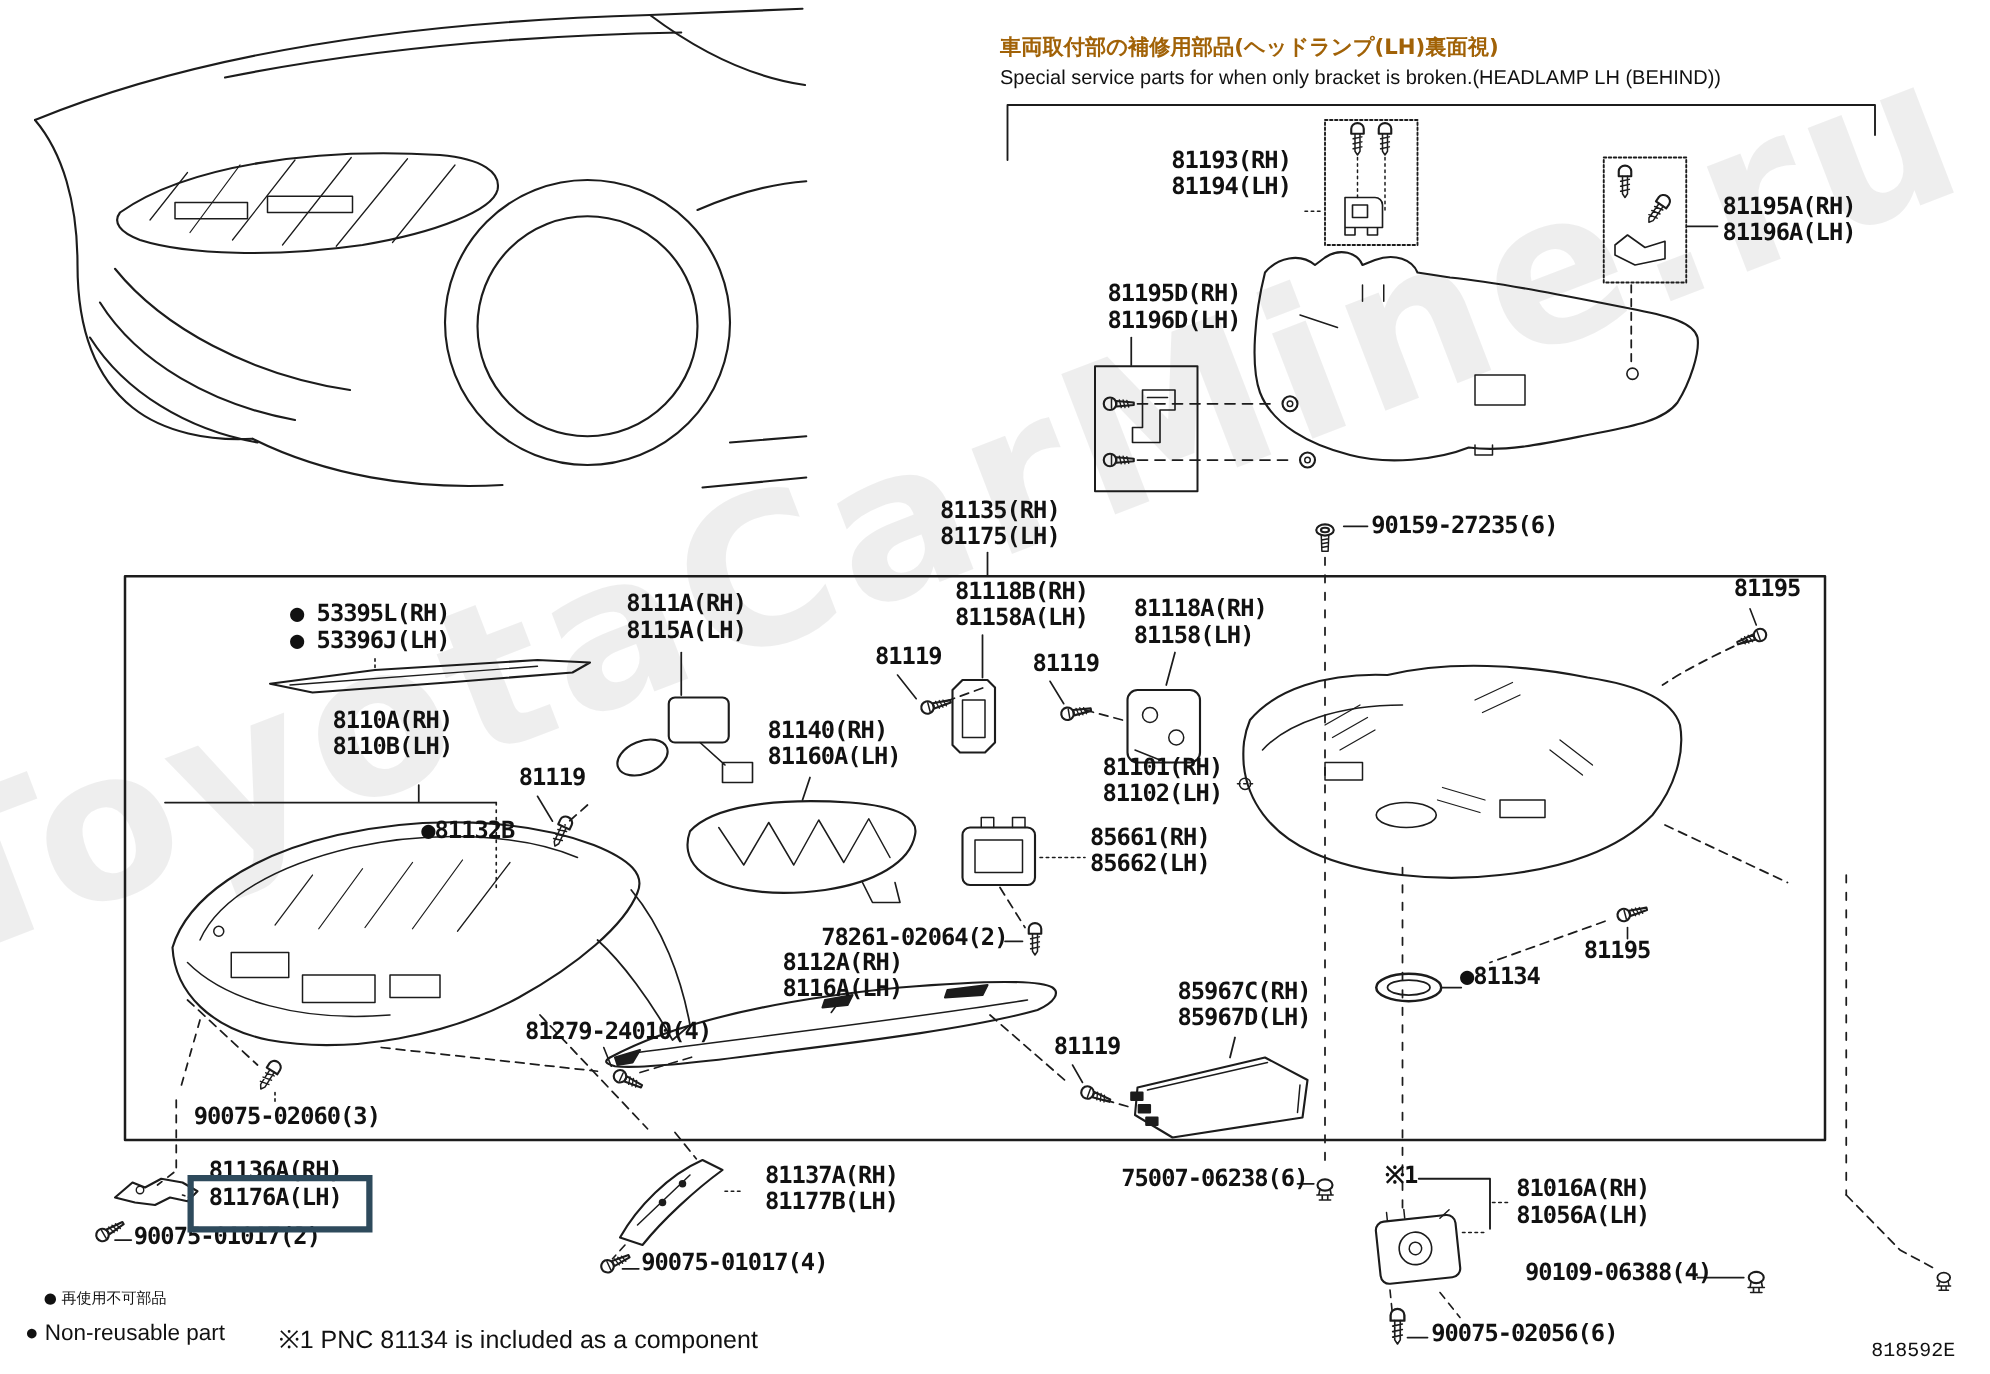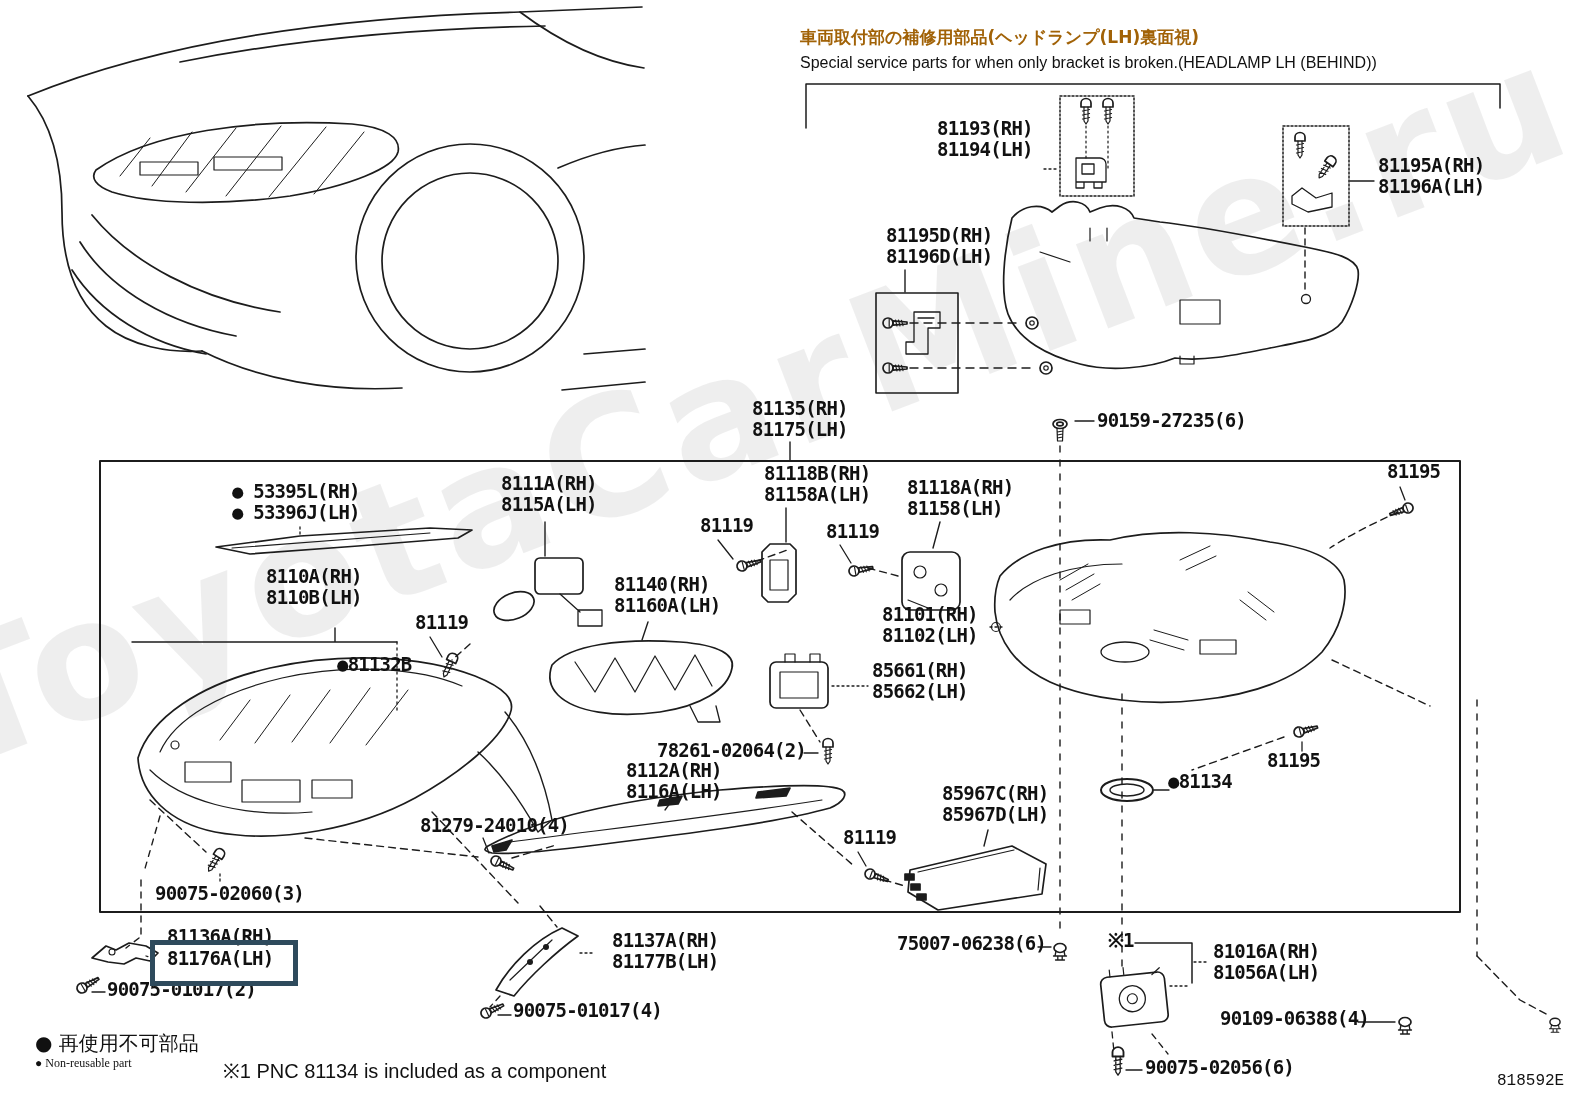--- a/index.html
+++ b/index.html
@@ -3,21 +3,21 @@
 <meta charset="utf-8">
 <style>
   html,body{margin:0;padding:0;background:#fff;}
   #stage{position:relative;width:1592px;height:1099px;background:#ffffff;overflow:hidden;
          font-family:"DejaVu Sans",sans-serif;}
   .lbl{position:absolute;font-family:"DejaVu Sans Mono",monospace;font-weight:bold;
        font-size:19px;line-height:21px;letter-spacing:-0.8px;color:#111;white-space:pre-line;z-index:5;}
   .t-jp{position:absolute;font-family:"DejaVu Sans",sans-serif;font-size:17px;font-weight:bold;color:#a16207;z-index:5;}
   .t-en{position:absolute;font-family:"Liberation Sans",sans-serif;font-size:16px;color:#111;z-index:5;}
   .note{position:absolute;font-family:"Liberation Sans",sans-serif;font-size:20px;color:#111;z-index:5;}
-  .legend{position:absolute;font-family:"DejaVu Sans",sans-serif;font-size:20px;color:#111;z-index:5;}
+  .legend{position:absolute;font-family:"DejaVu Sans",sans-serif;font-size:12px;color:#111;z-index:5;}
   .code{position:absolute;font-family:Liberation Mono, monospace;font-size:16px;color:#111;z-index:5;}
   #hl-box{position:absolute;left:150px;top:940px;width:138px;height:36px;
           border:5px solid #2e4a5c;z-index:6;background:transparent;}
   #watermark{position:absolute;left:-60px;top:620px;z-index:1;
              font-family:"DejaVu Sans",sans-serif;font-weight:bold;font-size:165px;
              color:rgba(0,0,0,0.065);transform:rotate(-21deg);transform-origin:0 50%;
              white-space:nowrap;letter-spacing:6px;pointer-events:none;}
   svg.overlay{position:absolute;left:0;top:0;z-index:3;}
 </style>
 </head>
@@ -79,21 +79,21 @@
   <div class="lbl" style="left:897px;top:933px">75007-06238(6)</div>
   <div class="lbl" style="left:1108px;top:930px">※1</div>
   <div class="lbl" style="left:1213px;top:941px">81016A(RH)
 81056A(LH)</div>
   <div class="lbl" style="left:1220px;top:1008px">90109-06388(4)</div>
   <div class="lbl" style="left:1145px;top:1057px">90075-02056(6)</div>
 
   <div id="hl-box"></div>
 
   <div class="legend" style="left:35px;top:1030px">● 再使用不可部品</div>
-  <div class="legend" style="left:35px;top:1056px;font-family:Liberation Serif, serif;font-size:12px">● Non-reusable part</div>
+  <div class="legend" style="left:20px;top:1056px;font-family:Liberation Sans, sans-serif;font-size:18px">● Non-reusable part</div>
   <div class="note" style="left:223px;top:1057px">※1 PNC 81134 is included as a component</div>
   <div class="code" style="left:1497px;top:1072px">818592E</div>
 
   <svg class="overlay" width="1592" height="1099" viewBox="0 0 1592 1099" fill="none" stroke="#1c1c1c" stroke-width="1.7" stroke-linecap="round" stroke-linejoin="round">
     <defs>
       <g id="scv">
         <path d="M-5,-9 A5,4.5 0 0 1 5,-9 L5,-5 L-5,-5 Z"></path>
         <path d="M-2,-5 L-2,9 L0,12 L2,9 L2,-5 M-3.5,-1 L3.5,-2.5 M-3.5,3 L3.5,1.5 M-3.5,7 L3.5,5.5" stroke-width="1.2"></path>
       </g>
       <g id="sch">

